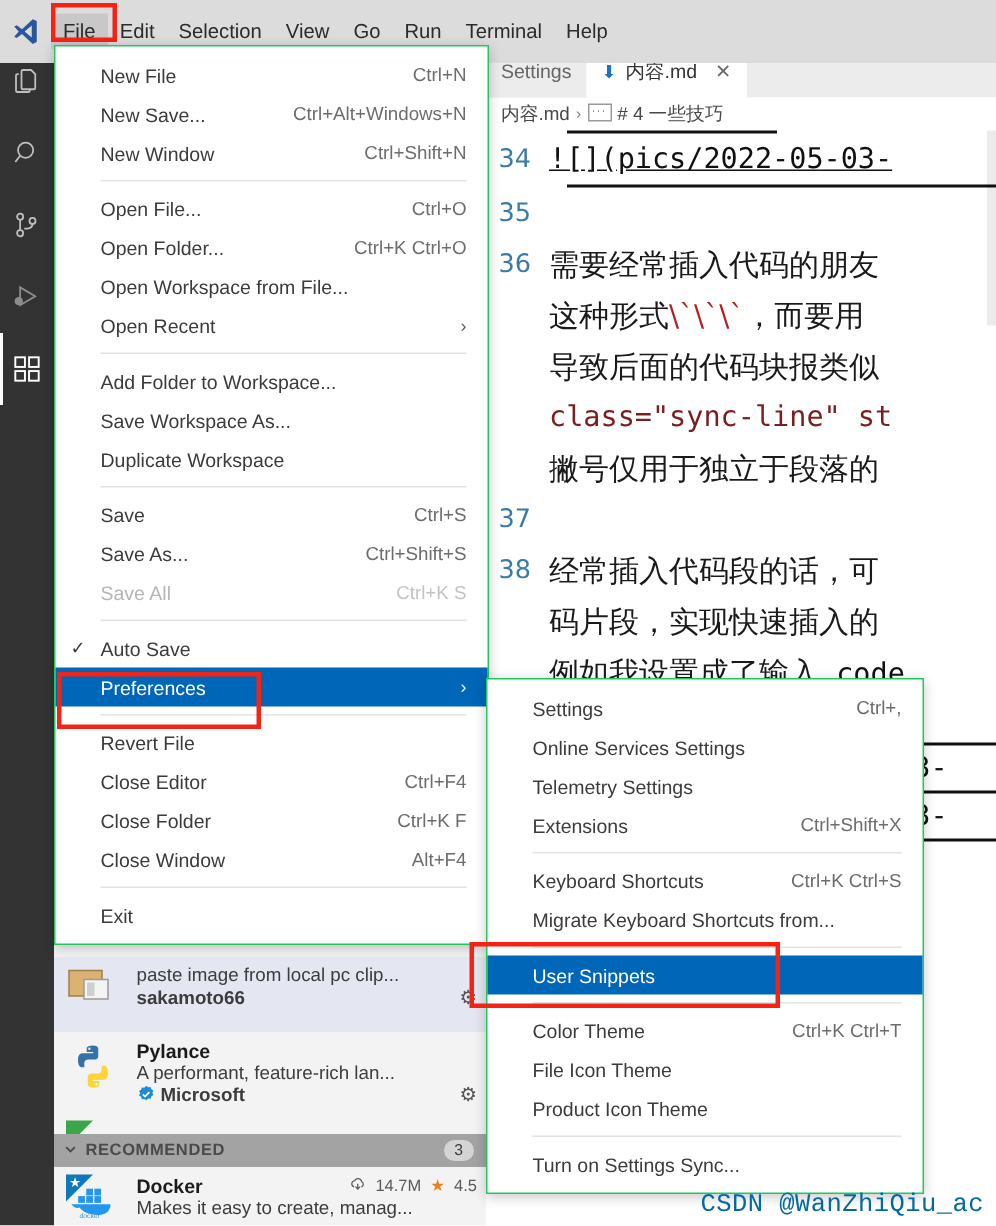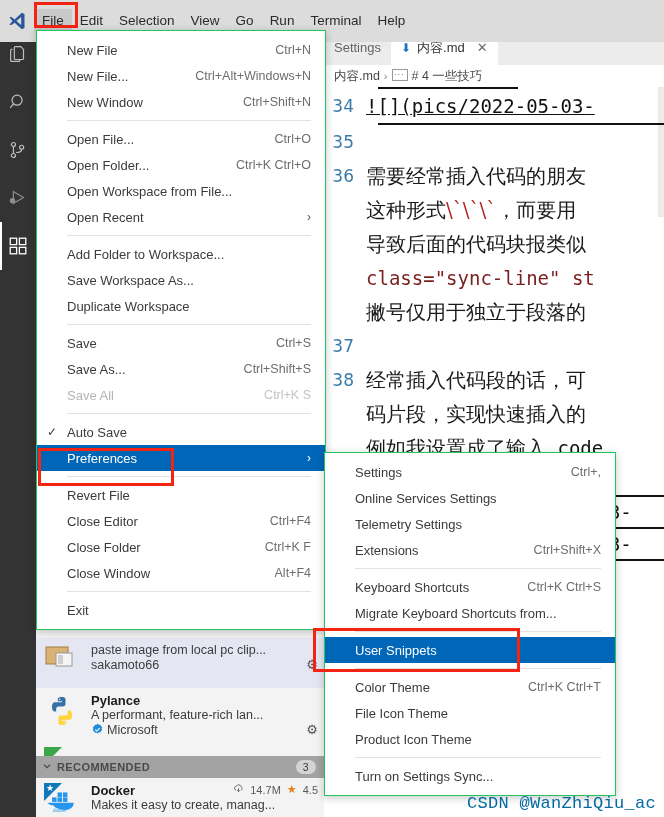--- a/index.html
+++ b/index.html
@@ -45,26 +45,26 @@
   .sidebar {
     position: absolute; left: 36px; top: 30px; width: 288px; height: 787px;
     background: #f3f3f3; overflow: hidden;
   }
   .ext-row {
     display: flex; padding: 5px 6px 5px 8px; gap: 7px; align-items: flex-start;
   }
   .ext-row.selected { background: #e4e6f1; }
   .ext-icon { width: 40px; height: 40px; flex: 0 0 40px; position: relative; }
   .ext-body { flex: 1 1 auto; min-width: 0; }
-  .ext-title-line { display: flex; align-items: flex-start; gap: 6px; }
+  .ext-title-line { display: flex; align-items: center; gap: 6px; }
   .ext-name { font-size: 13px; font-weight: bold; color: #1b1b1b; white-space: nowrap; }
   .ext-stats { font-size: 11px; color: #5a5a5a; margin-left: auto; display: flex; gap: 6px; align-items: center; white-space: nowrap; }
   .ext-desc { font-size: 12.5px; color: #3c3c3c; white-space: nowrap; overflow: hidden; text-overflow: ellipsis; }
   .ext-foot { display: flex; align-items: center; font-size: 12.5px; color: #3c3c3c; }
-  .ext-pub { display: flex; align-items: flex-start; gap: 3px; }
+  .ext-pub { display: flex; align-items: flex-start; gap: 3px; font-weight: bold; }
   .gear { margin-left: auto; color: #555; font-size: 13px; }
   .section-header {
     display: flex; align-items: center; gap: 5px;
     font-size: 11px; font-weight: bold; letter-spacing: .4px;
     color: #4a4a4a; padding: 4px 8px 4px 6px; background: #a3a3a3;
   }
   .section-count {
     margin-left: auto; background: #d4d4d4; color: #3a3a3a;
     border-radius: 9px; font-size: 10.5px; font-weight: normal;
     padding: 1px 7px;
@@ -421,21 +421,21 @@
   <div class="menubar-highlight"></div>
 
   <div class="menu" id="file-menu">
     <div class="mi">
         <span class="check"></span>
         <span class="lbl">New File</span>
         <span class="key">Ctrl+N</span>
       </div>
     <div class="mi">
         <span class="check"></span>
-        <span class="lbl">New File...</span>
+        <span class="lbl">New Save...</span>
         <span class="key">Ctrl+Alt+Windows+N</span>
       </div>
     <div class="mi">
         <span class="check"></span>
         <span class="lbl">New Window</span>
         <span class="key">Ctrl+Shift+N</span>
       </div>
     <div class="msep"></div>
     <div class="mi">
         <span class="check"></span>

